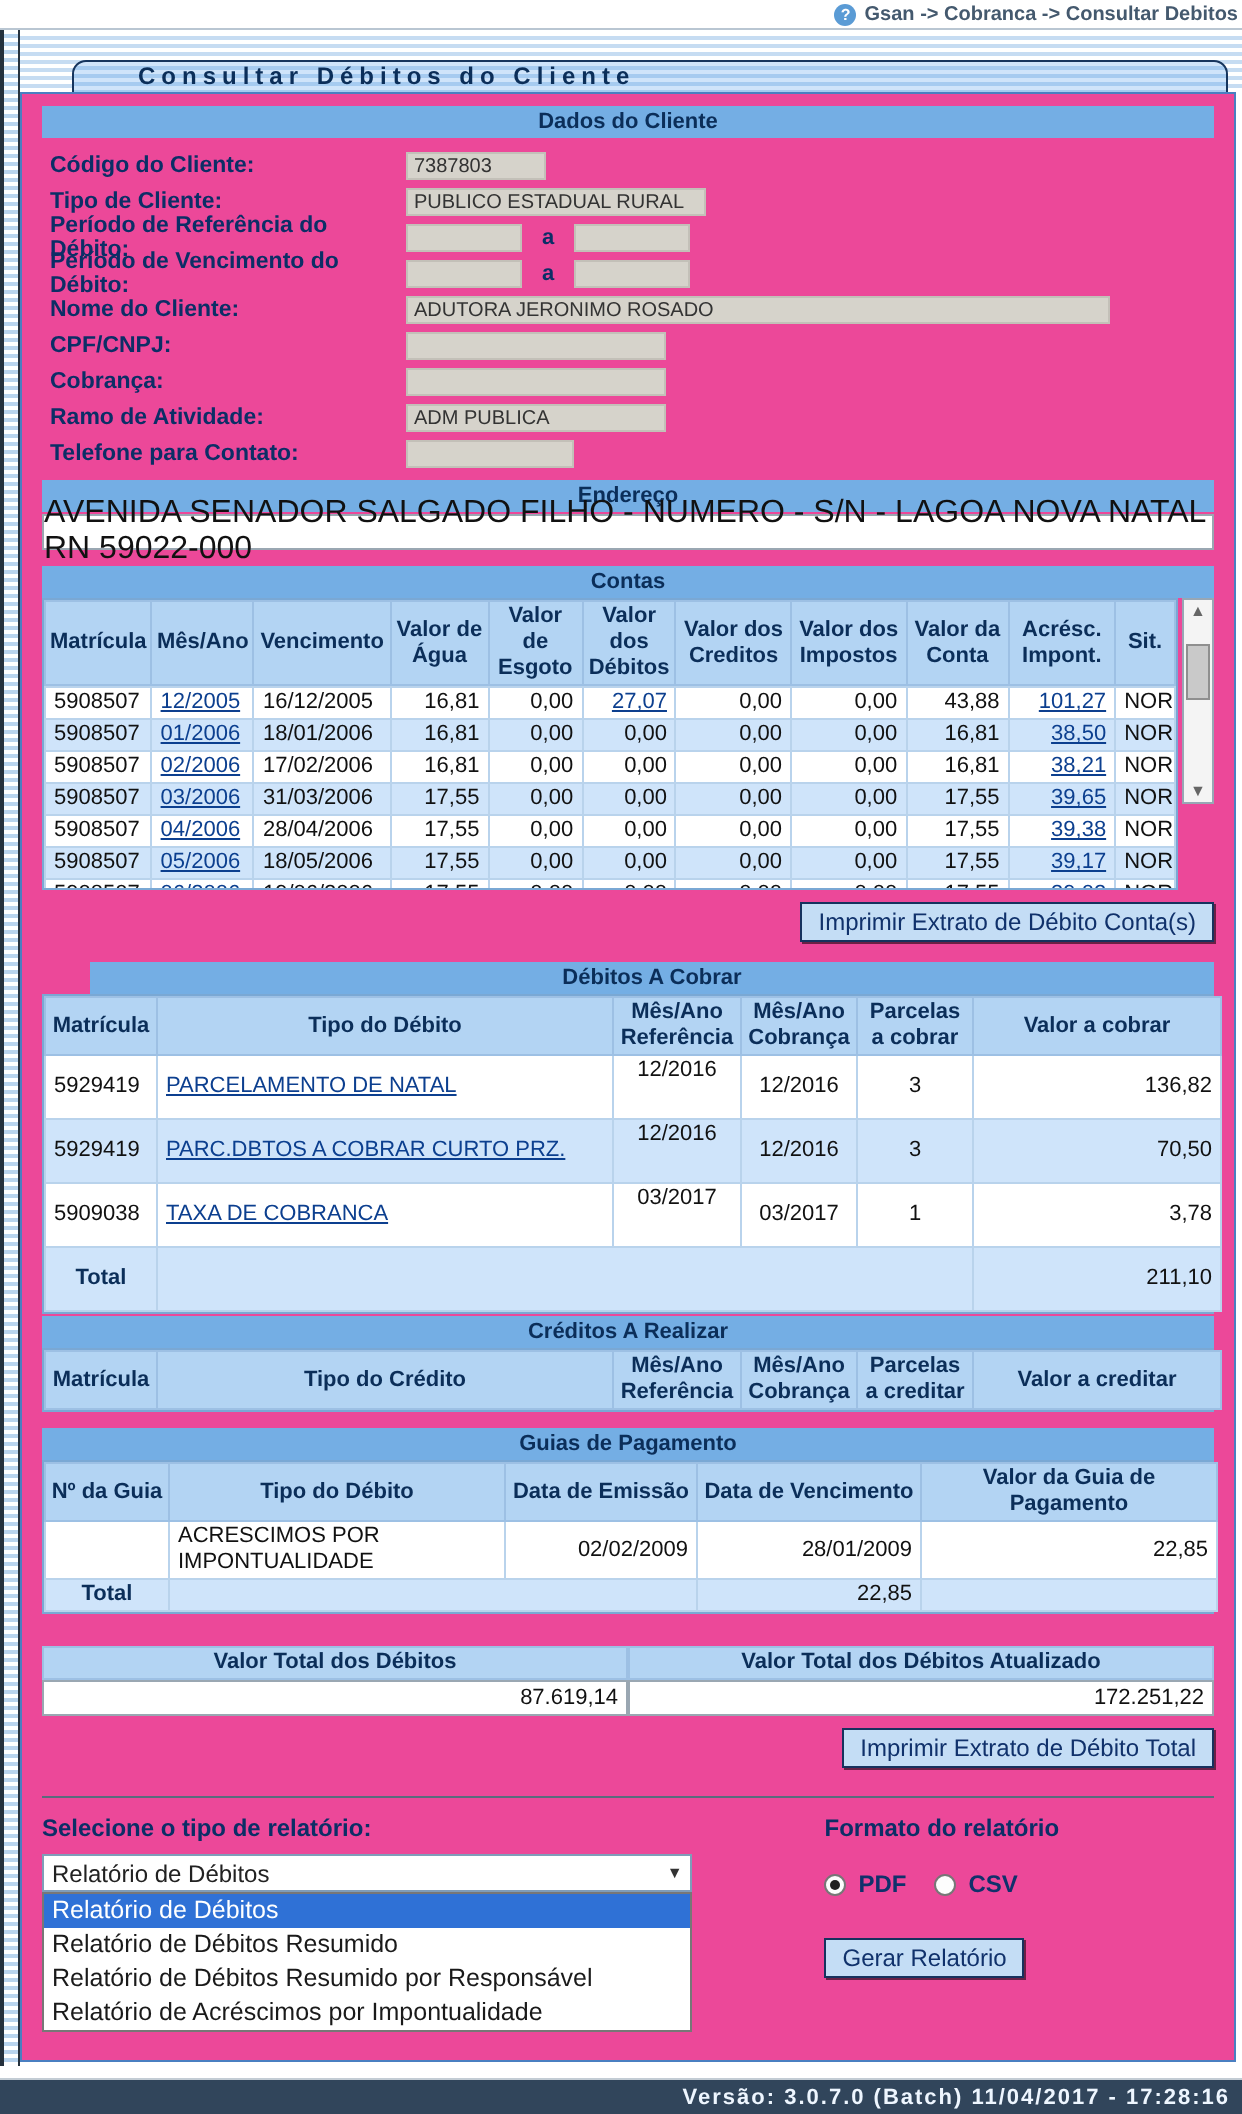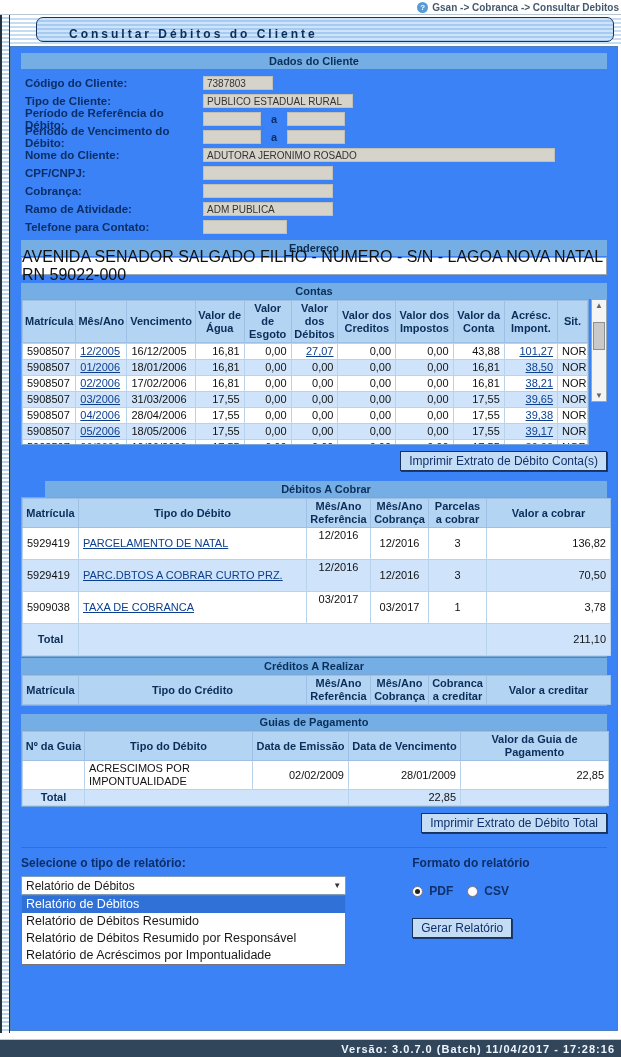--- a/index.html
+++ b/index.html
@@ -13,28 +13,28 @@
     padding-right:2px; gap:4px; border-bottom:1px solid #b9c6d2; }
   .topbar .crumb { font-size:10px; color:#44596e; font-weight:600; }
   .help-badge { width:11px; height:11px; border-radius:50%; background:#5a9bd5; color:#fff;
     font-size:8px; font-weight:bold; display:flex; align-items:center; justify-content:center; }
   
   .left-frame { position:absolute; top:15px; left:0; width:10px; height:1023px;
     background:repeating-linear-gradient(to bottom,#ffffff 0 2px,#b9d4ee 2px 4px);
     border-left:2px solid #25313d; border-right:1px solid #25313d; z-index:0; }
   .top-band { position:absolute; top:16px; left:10px; right:0; height:30px;
     background:repeating-linear-gradient(to bottom,#ffffff 0 2px,#c6dcf2 2px 4px); }
-  .title-tab { position:absolute; top:1px; left:26px; width:578px; height:25px;
+  .title-tab { position:absolute; top:14px; left:26px; width:578px; height:25px;
     border:1px solid #16355e; border-radius:7px;
     background:repeating-linear-gradient(to bottom,#cfe4fa 0 2px,#a6cbf0 2px 4px);
-    display:flex; align-items:flex-end; padding-left:32px; }
+    display:flex; align-items:flex-start; padding-left:32px; }
   .title-tab span { font-size:12px; color:#0b2e59; letter-spacing:3px; font-weight:600; }
   
   .panel { position:absolute; top:46px; left:10px; width:608px; height:985px;
-    background:#3b82f6; border:1px solid #4a7fc1; padding:6px 10px 0 10px; overflow:hidden; z-index:1; }
+    background:#ec4899; border:1px solid #4a7fc1; padding:6px 10px 0 10px; overflow:hidden; z-index:1; }
   .sec-header { background:#74aee4; color:#0b2e59; font-weight:bold; font-size:11px;
     text-align:center; height:16px; line-height:16px; }
   
   .form-area { padding:5px 4px 4px 4px; }
   .frow { height:18px; display:flex; align-items:center; }
   .flabel { width:178px; font-size:11.5px; font-weight:bold; color:#0c2e66; }
   .gin { background:#d6d3cb; border:1px solid #c3c0b8; height:14px; font-size:10px;
     color:#333; padding:0 3px; font-family:"Liberation Sans", sans-serif; }
   .w-cod {width:70px;} .w-tipo {width:150px;} .w-per {width:58px;} .w-nome {width:352px;}
   .w-med {width:130px;} .w-tel {width:84px;}
@@ -395,21 +395,21 @@
         <col style="width:58px">
           <col style="width:58px">
           <col style="width:124px">
       </colgroup>
       <thead>
           <tr>
             <th>Matrícula</th>
             <th>Tipo do Crédito</th>
             <th>Mês/Ano Referência</th>
             <th>Mês/Ano Cobrança</th>
-            <th>Cobranca a creditar</th>
+            <th>Parcelas a creditar</th>
             <th>Valor a creditar</th>
           </tr>
         </thead>
       <tbody></tbody>
     </table>
   </div>
 
   <div class="sec-header mt8">Guias de Pagamento</div>
   <div class="tbl-wrap">
     <table class="guias-table">
@@ -442,20 +442,30 @@
         <tr class="total-row">
           <td class="tlabel" style="height:16px">Total</td>
           <td colspan="2"></td>
           <td class="al-r">22,85</td>
           <td></td>
         </tr>
       </tbody>
     </table>
   </div>
 
+  <div class="totais">
+    <div class="totais-head">
+      <div>Valor Total dos Débitos</div>
+      <div>Valor Total dos Débitos Atualizado</div>
+    </div>
+    <div class="totais-vals">
+      <div>87.619,14</div>
+      <div>172.251,22</div>
+    </div>
+  </div>
   <div class="btn-row">
     <button class="btn">Imprimir Extrato de Débito Total</button>
   </div>
 
   <div class="divider"></div>
 
   <div class="report-row">
     <div class="rep-left">
       <div class="rep-label">Selecione o tipo de relatório:</div>
       <div class="selbox">

